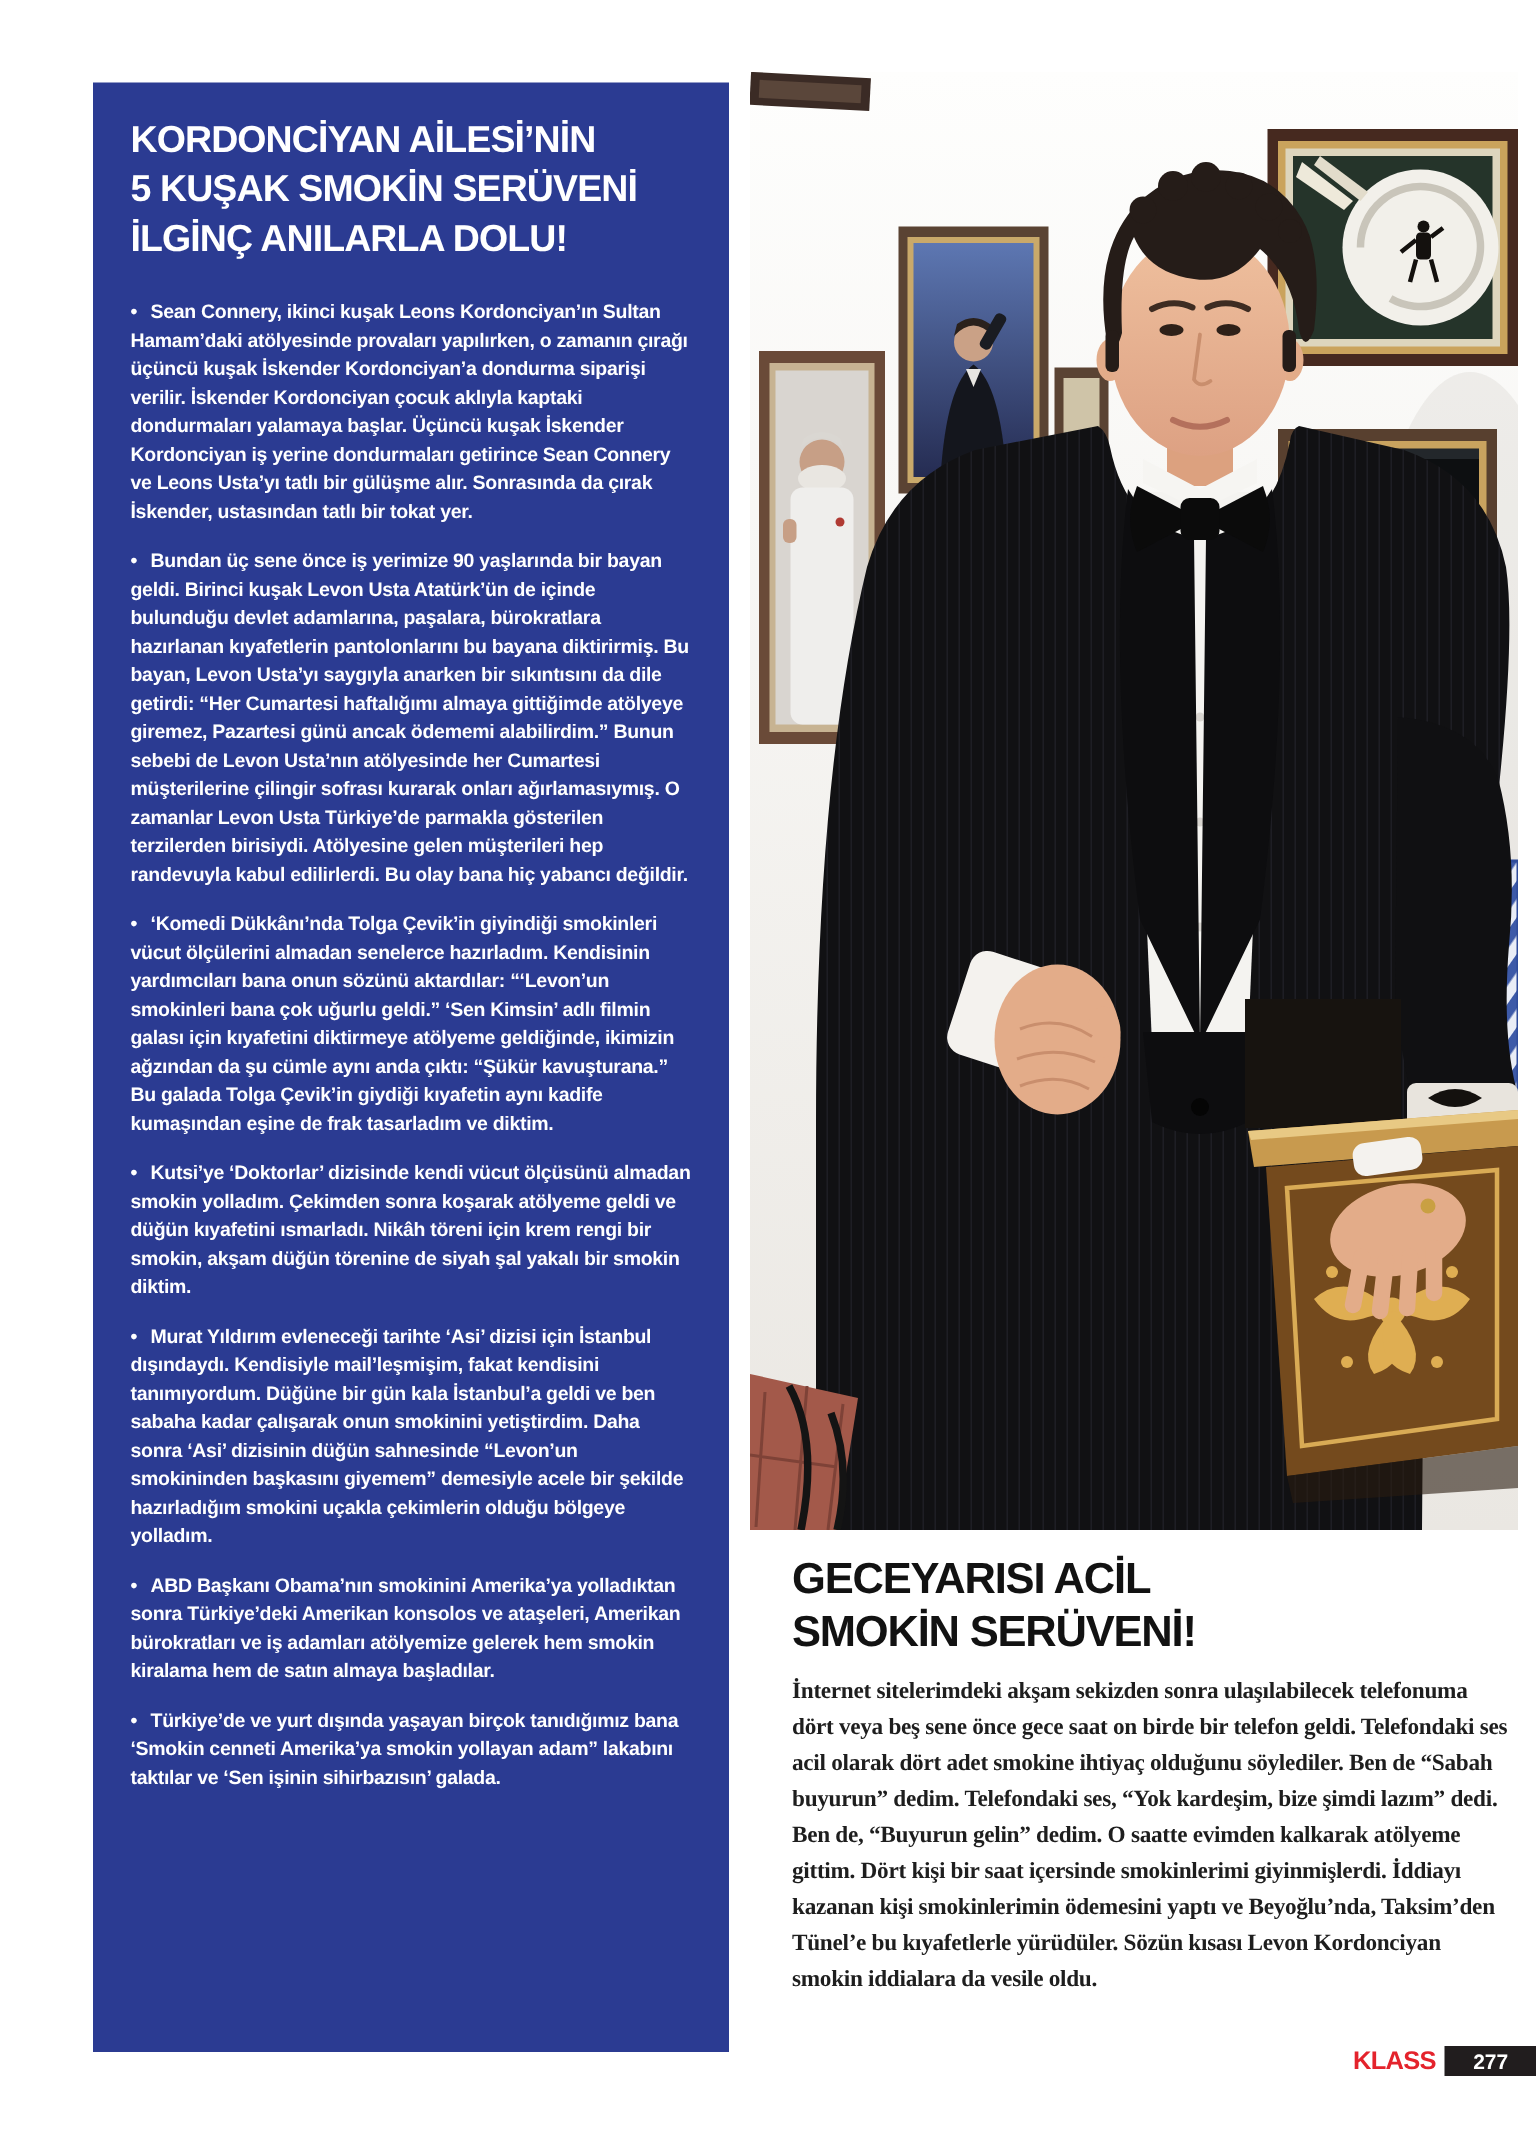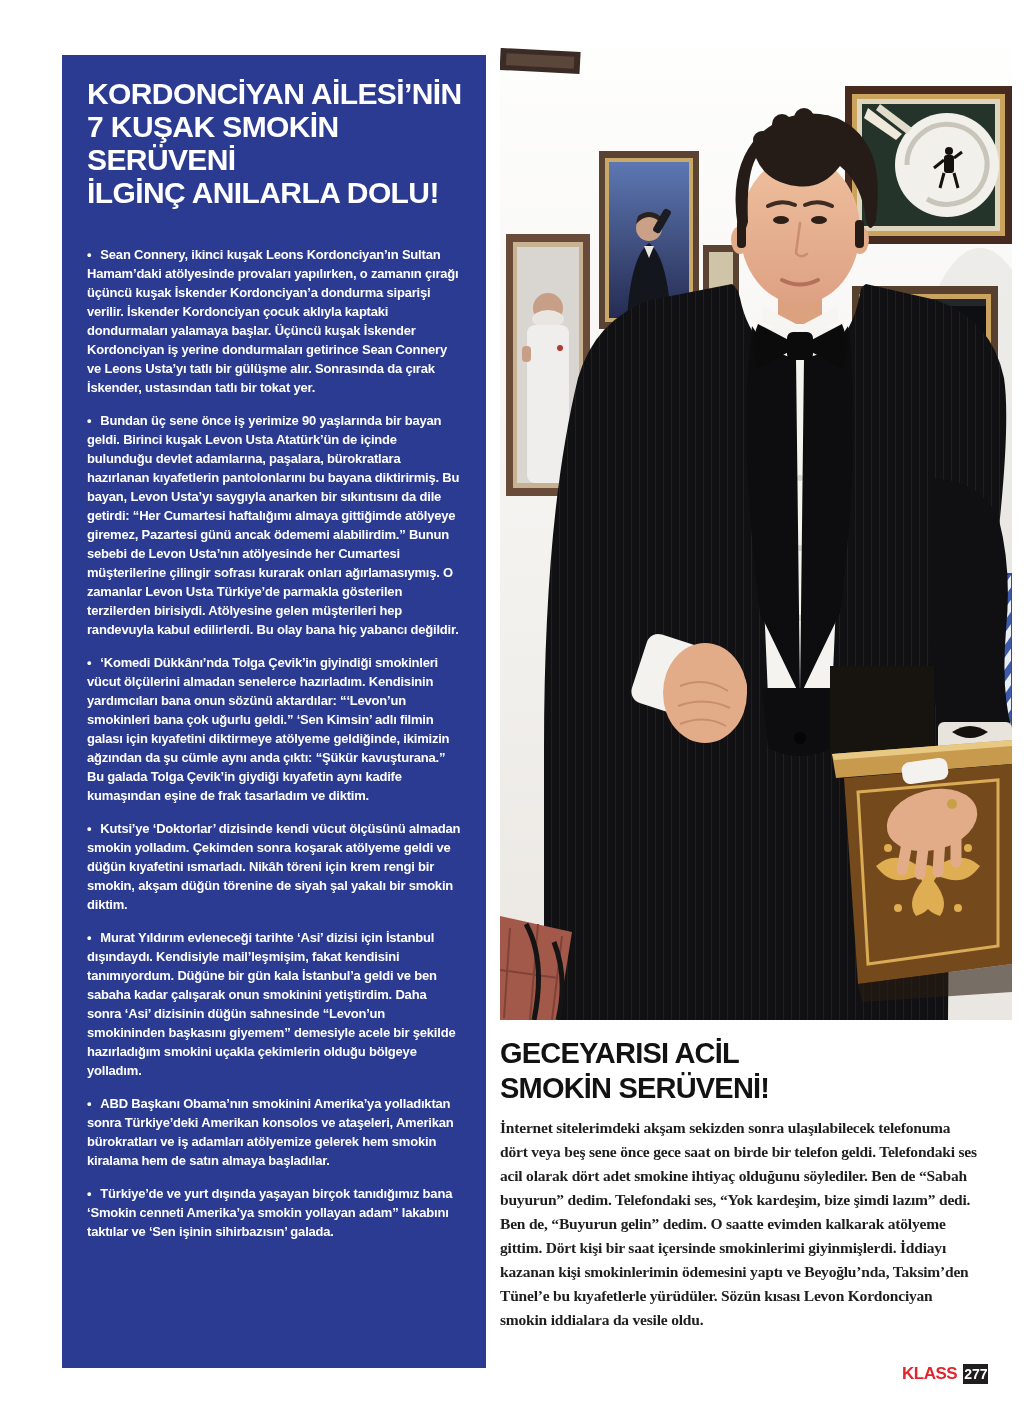--- a/index.html
+++ b/index.html
@@ -13,60 +13,60 @@
   .page { position:absolute; inset:0; background:#ffffff; }
 
   
   .blue-box {
     position:absolute; left:62px; top:55px; width:424px; height:1313px;
     background:#2b3b92;
     padding:22px 22px 16px 25px;
     overflow:hidden;
   }
   .panel-headline {
-    font-size:30px; line-height:33px; font-weight:bold;
-    color:#ffffff; letter-spacing:-0.6px; margin-bottom:36px;
+    font-size:25px; line-height:33px; font-weight:bold;
+    color:#ffffff; letter-spacing:-0.6px; margin-bottom:22px;
   }
   .panel-headline .hl { display:block; }
   .bullet-para {
     color:#ffffff; font-size:13px; line-height:19px; font-weight:bold;
     letter-spacing:-0.2px; margin-bottom:14px;
   }
   .bullet { margin-right:9px; }
 
   
   .photo { position:absolute; left:500px; top:48px; width:512px; height:972px; }
   .photo svg { display:block; width:100%; height:100%; }
 
   
-  .right-col { position:absolute; left:500px; top:1036px; width:480px; }
+  .right-col { position:absolute; left:528px; top:1036px; width:480px; }
   .right-headline {
     font-size:29px; line-height:35px; font-weight:800;
     color:#121212; letter-spacing:-0.8px;
   }
   .right-headline .hl { display:block; }
   .right-body {
     margin-top:10px; font-size:15.5px; line-height:24px; font-weight:bold;
     color:#1e1e1e; letter-spacing:-0.2px;font-family:Liberation Serif, serif;
   }
 
   
   .page-footer { position:absolute; left:902px; top:1364px; display:flex; align-items:center; gap:6px;text-align:right; }
   .brand { color:#e4232c; font-weight:bold; font-size:17px; letter-spacing:-0.5px; }
-  .pageno { background:#211d1e; color:#ffffff; font-size:14px; font-weight:bold; padding:2px 1px; }
+  .pageno { background:#211d1e; color:#ffffff; font-size:14px; font-weight:bold; padding:2px 19px; }
 </style>
 </head>
 <body>
 
 <div class="page">
 
   <section class="blue-box">
     <h1 class="panel-headline">
       <span class="hl">KORDONCİYAN AİLESİ’NİN</span>
-      <span class="hl">7 KUŞAK SMOKİN SERÜVENİ</span>
+      <span class="hl">5 KUŞAK SMOKİN SERÜVENİ</span>
       <span class="hl">İLGİNÇ ANILARLA DOLU!</span>
     </h1>
 
     <p class="bullet-para"><span class="bullet">•</span><span>Sean Connery, ikinci kuşak Leons Kordonciyan’ın Sultan Hamam’daki atölyesinde provaları yapılırken, o zamanın çırağı üçüncü kuşak İskender Kordonciyan’a dondurma siparişi verilir. İskender Kordonciyan çocuk aklıyla kaptaki dondurmaları yalamaya başlar. Üçüncü kuşak İskender Kordonciyan iş yerine dondurmaları getirince Sean Connery ve Leons Usta’yı tatlı bir gülüşme alır. Sonrasında da çırak İskender, ustasından tatlı bir tokat yer.</span></p>
     <p class="bullet-para"><span class="bullet">•</span><span>Bundan üç sene önce iş yerimize 90 yaşlarında bir bayan geldi. Birinci kuşak Levon Usta Atatürk’ün de içinde bulunduğu devlet adamlarına, paşalara, bürokratlara hazırlanan kıyafetlerin pantolonlarını bu bayana diktirirmiş. Bu bayan, Levon Usta’yı saygıyla anarken bir sıkıntısını da dile getirdi: “Her Cumartesi haftalığımı almaya gittiğimde atölyeye giremez, Pazartesi günü ancak ödememi alabilirdim.” Bunun sebebi de Levon Usta’nın atölyesinde her Cumartesi müşterilerine çilingir sofrası kurarak onları ağırlamasıymış. O zamanlar Levon Usta Türkiye’de parmakla gösterilen terzilerden birisiydi. Atölyesine gelen müşterileri hep randevuyla kabul edilirlerdi. Bu olay bana hiç yabancı değildir.</span></p>
     <p class="bullet-para"><span class="bullet">•</span><span>‘Komedi Dükkânı’nda Tolga Çevik’in giyindiği smokinleri vücut ölçülerini almadan senelerce hazırladım. Kendisinin yardımcıları bana onun sözünü aktardılar: “‘Levon’un smokinleri bana çok uğurlu geldi.” ‘Sen Kimsin’ adlı filmin galası için kıyafetini diktirmeye atölyeme geldiğinde, ikimizin ağzından da şu cümle aynı anda çıktı: “Şükür kavuşturana.” Bu galada Tolga Çevik’in giydiği kıyafetin aynı kadife kumaşından eşine de frak tasarladım ve diktim.</span></p>
     <p class="bullet-para"><span class="bullet">•</span><span>Kutsi’ye ‘Doktorlar’ dizisinde kendi vücut ölçüsünü almadan smokin yolladım. Çekimden sonra koşarak atölyeme geldi ve düğün kıyafetini ısmarladı. Nikâh töreni için krem rengi bir smokin, akşam düğün törenine de siyah şal yakalı bir smokin diktim.</span></p>
     <p class="bullet-para"><span class="bullet">•</span><span>Murat Yıldırım evleneceği tarihte ‘Asi’ dizisi için İstanbul dışındaydı. Kendisiyle mail’leşmişim, fakat kendisini tanımıyordum. Düğüne bir gün kala İstanbul’a geldi ve ben sabaha kadar çalışarak onun smokinini yetiştirdim. Daha sonra ‘Asi’ dizisinin düğün sahnesinde “Levon’un smokininden başkasını giyemem” demesiyle acele bir şekilde hazırladığım smokini uçakla çekimlerin olduğu bölgeye yolladım.</span></p>
     <p class="bullet-para"><span class="bullet">•</span><span>ABD Başkanı Obama’nın smokinini Amerika’ya yolladıktan sonra Türkiye’deki Amerikan konsolos ve ataşeleri, Amerikan bürokratları ve iş adamları atölyemize gelerek hem smokin kiralama hem de satın almaya başladılar.</span></p>
     <p class="bullet-para"><span class="bullet">•</span><span>Türkiye’de ve yurt dışında yaşayan birçok tanıdığımız bana ‘Smokin cenneti Amerika’ya smokin yollayan adam” lakabını taktılar ve ‘Sen işinin sihirbazısın’ galada.</span></p>

